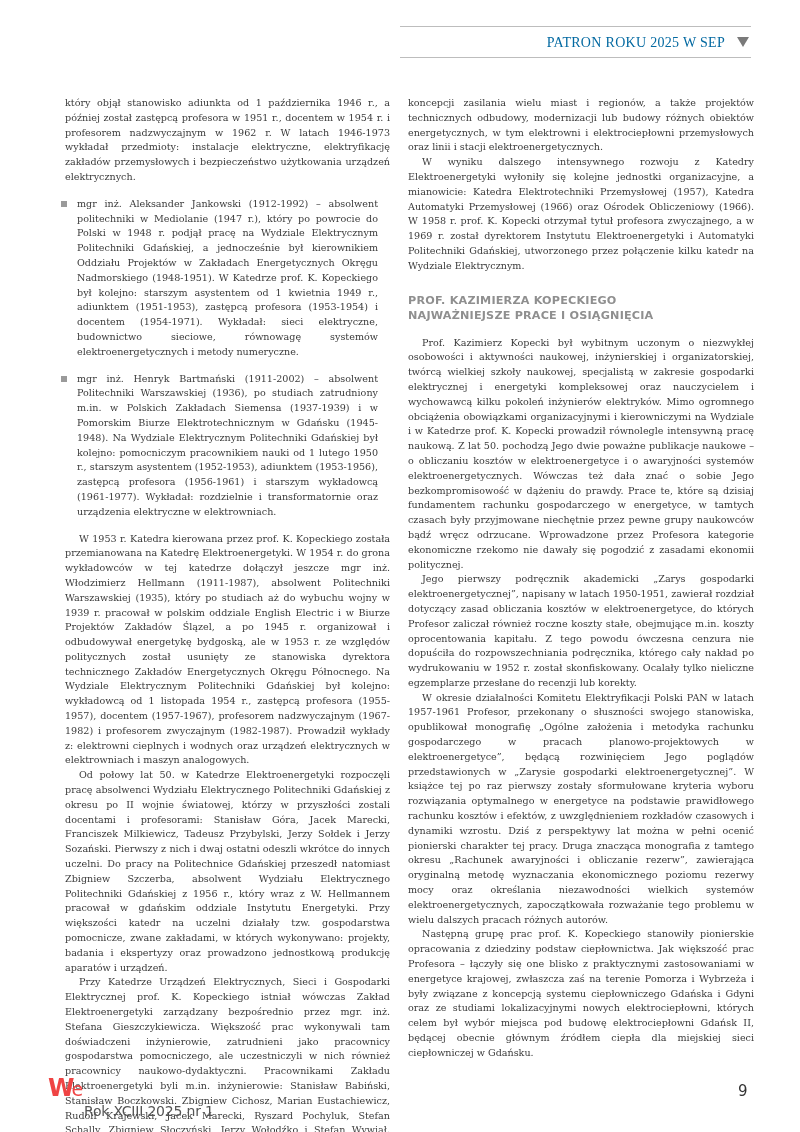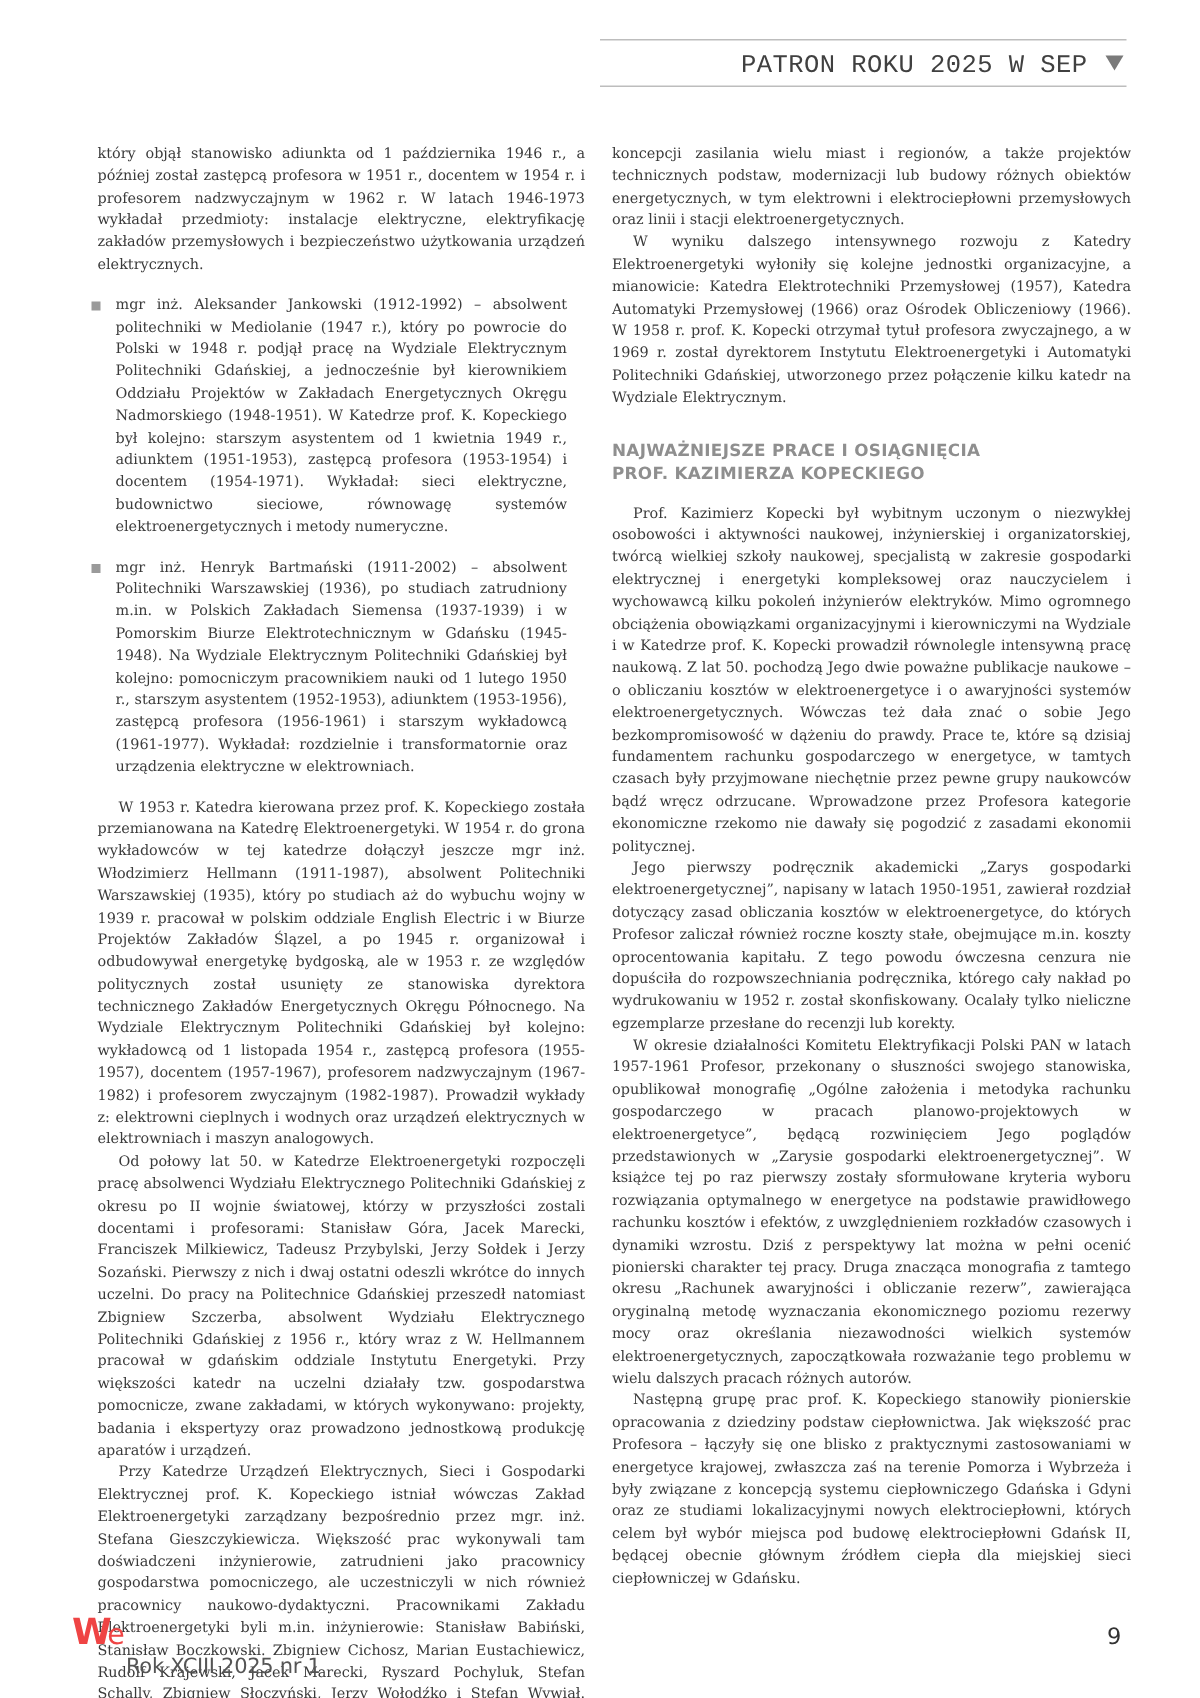--- a/index.html
+++ b/index.html
@@ -1,21 +1,21 @@
 <!DOCTYPE html>
 <html><head>
 <meta charset="utf-8">
 <style>
   html, body { margin: 0; padding: 0; background: #ffffff; }
   body { width: 800px; height: 1132px; position: relative; overflow: hidden;
          font-family: "DejaVu Serif", serif; color: #3a3a3a; }
   .header { position: absolute; left: 400px; top: 26px; width: 351px; height: 30px;
             border-top: 1px solid #bdbdbd; border-bottom: 1px solid #bdbdbd; }
-  .header-title { position: absolute; right: 26px; top: 8px; font-family: Liberation Mono, monospace;
-                  font-size: 17px; color: #404040; letter-spacing: 0.3px; font-weight: 300; }
+  .header-title { position: absolute; right: 26px; top: 8px; font-family: Liberation Serif, serif;
+                  font-size: 14px; color: #0369a1; letter-spacing: 0.3px; font-weight: 300; }
   .header-arrow { position: absolute; right: 2px; top: 10px; width: 0; height: 0;
                   border-left: 6px solid transparent; border-right: 6px solid transparent;
                   border-top: 10px solid #7a7a7a; }
   .col { position: absolute; top: 96px; font-size: 9.6px; line-height: 14.8px;
          text-align: justify; hyphens: auto; }
   .col-left { left: 65px; width: 325px; }
   .col-right { left: 408px; width: 346px; }
   .col p { margin: 0; text-indent: 14px; }
   .col p.noindent { text-indent: 0; }
   .bullet { position: relative; padding-left: 0; margin: 12px; }
@@ -47,25 +47,25 @@
   <div class="bullet">
     <span class="sq"></span>
     <p class="noindent">mgr inż. Henryk Bartmański (1911-2002) – absolwent Politechniki Warszawskiej (1936), po studiach zatrudniony m.in. w Polskich Zakładach Siemensa (1937-1939) i w Pomorskim Biurze Elektrotechnicznym w Gdańsku (1945-1948). Na Wydziale Elektrycznym Politechniki Gdańskiej był kolejno: pomocniczym pracownikiem nauki od 1 lutego 1950 r., starszym asystentem (1952-1953), adiunktem (1953-1956), zastępcą profesora (1956-1961) i starszym wykładowcą (1961-1977). Wykładał: rozdzielnie i transformatornie oraz urządzenia elektryczne w elektrowniach.</p>
   </div>
   <p>W 1953 r. Katedra kierowana przez prof. K. Kopeckiego została przemianowana na Katedrę Elektroenergetyki. W 1954 r. do grona wykładowców w tej katedrze dołączył jeszcze mgr inż. Włodzimierz Hellmann (1911-1987), absolwent Politechniki Warszawskiej (1935), który po studiach aż do wybuchu wojny w 1939 r. pracował w polskim oddziale English Electric i w Biurze Projektów Zakładów Ślązel, a po 1945 r. organizował i odbudowywał energetykę bydgoską, ale w 1953 r. ze względów politycznych został usunięty ze stanowiska dyrektora technicznego Zakładów Energetycznych Okręgu Północnego. Na Wydziale Elektrycznym Politechniki Gdańskiej był kolejno: wykładowcą od 1 listopada 1954 r., zastępcą profesora (1955-1957), docentem (1957-1967), profesorem nadzwyczajnym (1967-1982) i profesorem zwyczajnym (1982-1987). Prowadził wykłady z: elektrowni cieplnych i wodnych oraz urządzeń elektrycznych w elektrowniach i maszyn analogowych.</p>
   <p>Od połowy lat 50. w Katedrze Elektroenergetyki rozpoczęli pracę absolwenci Wydziału Elektrycznego Politechniki Gdańskiej z okresu po II wojnie światowej, którzy w przyszłości zostali docentami i profesorami: Stanisław Góra, Jacek Marecki, Franciszek Milkiewicz, Tadeusz Przybylski, Jerzy Sołdek i Jerzy Sozański. Pierwszy z nich i dwaj ostatni odeszli wkrótce do innych uczelni. Do pracy na Politechnice Gdańskiej przeszedł natomiast Zbigniew Szczerba, absolwent Wydziału Elektrycznego Politechniki Gdańskiej z 1956 r., który wraz z W. Hellmannem pracował w gdańskim oddziale Instytutu Energetyki. Przy większości katedr na uczelni działały tzw. gospodarstwa pomocnicze, zwane zakładami, w których wykonywano: projekty, badania i ekspertyzy oraz prowadzono jednostkową produkcję aparatów i urządzeń.</p>
   <p>Przy Katedrze Urządzeń Elektrycznych, Sieci i Gospodarki Elektrycznej prof. K. Kopeckiego istniał wówczas Zakład Elektroenergetyki zarządzany bezpośrednio przez mgr. inż. Stefana Gieszczykiewicza. Większość prac wykonywali tam doświadczeni inżynierowie, zatrudnieni jako pracownicy gospodarstwa pomocniczego, ale uczestniczyli w nich również pracownicy naukowo-dydaktyczni. Pracownikami Zakładu Elektroenergetyki byli m.in. inżynierowie: Stanisław Babiński, Stanisław Boczkowski. Zbigniew Cichosz, Marian Eustachiewicz, Rudolf Krajewski, Jacek Marecki, Ryszard Pochyluk, Stefan Schally, Zbigniew Słoczyński, Jerzy Wołodźko i Stefan Wywiał. Wykonali oni m.in. wiele prac studialnych rozwoju systemu elektroenergetycznego w województwach północnych oraz</p>
 </div>
 
 <div class="col col-right">
-  <p class="noindent">koncepcji zasilania wielu miast i regionów, a także projektów technicznych podstaw, modernizacji lub budowy różnych obiektów energetycznych, w tym elektrowni i elektrociepłowni przemysłowych oraz linii i stacji elektroenergetycznych.</p>
+  <p class="noindent">koncepcji zasilania wielu miast i regionów, a także projektów technicznych odbudowy, modernizacji lub budowy różnych obiektów energetycznych, w tym elektrowni i elektrociepłowni przemysłowych oraz linii i stacji elektroenergetycznych.</p>
   <p>W wyniku dalszego intensywnego rozwoju z Katedry Elektroenergetyki wyłoniły się kolejne jednostki organizacyjne, a mianowicie: Katedra Elektrotechniki Przemysłowej (1957), Katedra Automatyki Przemysłowej (1966) oraz Ośrodek Obliczeniowy (1966). W 1958 r. prof. K. Kopecki otrzymał tytuł profesora zwyczajnego, a w 1969 r. został dyrektorem Instytutu Elektroenergetyki i Automatyki Politechniki Gdańskiej, utworzonego przez połączenie kilku katedr na Wydziale Elektrycznym.</p>
   <div class="section-heading">
+    <div>PROF. KAZIMIERZA KOPECKIEGO</div>
     <div>NAJWAŻNIEJSZE PRACE I OSIĄGNIĘCIA</div>
-    <div>PROF. KAZIMIERZA KOPECKIEGO</div>
   </div>
   <p>Prof. Kazimierz Kopecki był wybitnym uczonym o niezwykłej osobowości i aktywności naukowej, inżynierskiej i organizatorskiej, twórcą wielkiej szkoły naukowej, specjalistą w zakresie gospodarki elektrycznej i energetyki kompleksowej oraz nauczycielem i wychowawcą kilku pokoleń inżynierów elektryków. Mimo ogromnego obciążenia obowiązkami organizacyjnymi i kierowniczymi na Wydziale i w Katedrze prof. K. Kopecki prowadził równolegle intensywną pracę naukową. Z lat 50. pochodzą Jego dwie poważne publikacje naukowe – o obliczaniu kosztów w elektroenergetyce i o awaryjności systemów elektroenergetycznych. Wówczas też dała znać o sobie Jego bezkompromisowość w dążeniu do prawdy. Prace te, które są dzisiaj fundamentem rachunku gospodarczego w energetyce, w tamtych czasach były przyjmowane niechętnie przez pewne grupy naukowców bądź wręcz odrzucane. Wprowadzone przez Profesora kategorie ekonomiczne rzekomo nie dawały się pogodzić z zasadami ekonomii politycznej.</p>
   <p>Jego pierwszy podręcznik akademicki „Zarys gospodarki elektroenergetycznej”, napisany w latach 1950-1951, zawierał rozdział dotyczący zasad obliczania kosztów w elektroenergetyce, do których Profesor zaliczał również roczne koszty stałe, obejmujące m.in. koszty oprocentowania kapitału. Z tego powodu ówczesna cenzura nie dopuściła do rozpowszechniania podręcznika, którego cały nakład po wydrukowaniu w 1952 r. został skonfiskowany. Ocalały tylko nieliczne egzemplarze przesłane do recenzji lub korekty.</p>
   <p>W okresie działalności Komitetu Elektryfikacji Polski PAN w latach 1957-1961 Profesor, przekonany o słuszności swojego stanowiska, opublikował monografię „Ogólne założenia i metodyka rachunku gospodarczego w pracach planowo-projektowych w elektroenergetyce”, będącą rozwinięciem Jego poglądów przedstawionych w „Zarysie gospodarki elektroenergetycznej”. W książce tej po raz pierwszy zostały sformułowane kryteria wyboru rozwiązania optymalnego w energetyce na podstawie prawidłowego rachunku kosztów i efektów, z uwzględnieniem rozkładów czasowych i dynamiki wzrostu. Dziś z perspektywy lat można w pełni ocenić pionierski charakter tej pracy. Druga znacząca monografia z tamtego okresu „Rachunek awaryjności i obliczanie rezerw”, zawierająca oryginalną metodę wyznaczania ekonomicznego poziomu rezerwy mocy oraz określania niezawodności wielkich systemów elektroenergetycznych, zapoczątkowała rozważanie tego problemu w wielu dalszych pracach różnych autorów.</p>
   <p>Następną grupę prac prof. K. Kopeckiego stanowiły pionierskie opracowania z dziedziny podstaw ciepłownictwa. Jak większość prac Profesora – łączyły się one blisko z praktycznymi zastosowaniami w energetyce krajowej, zwłaszcza zaś na terenie Pomorza i Wybrzeża i były związane z koncepcją systemu ciepłowniczego Gdańska i Gdyni oraz ze studiami lokalizacyjnymi nowych elektrociepłowni, których celem był wybór miejsca pod budowę elektrociepłowni Gdańsk II, będącej obecnie głównym źródłem ciepła dla miejskiej sieci ciepłowniczej w Gdańsku.</p>
 </div>
 
 <div class="footer-logo">
   <span>W</span><span class="e">e</span>
 </div>

